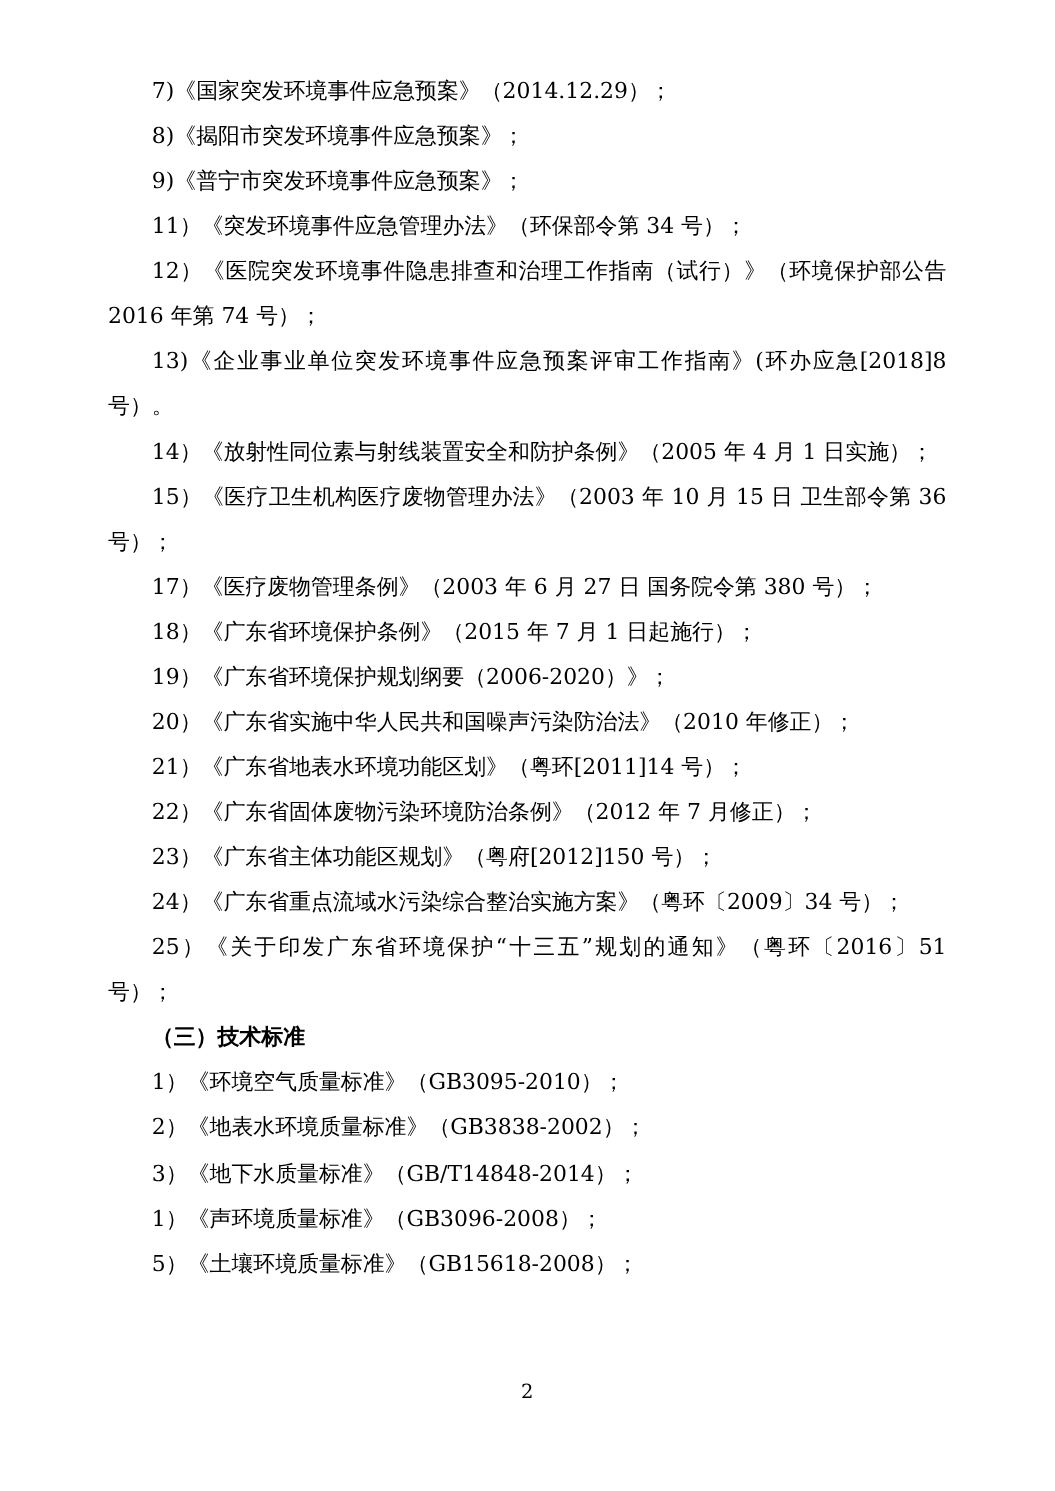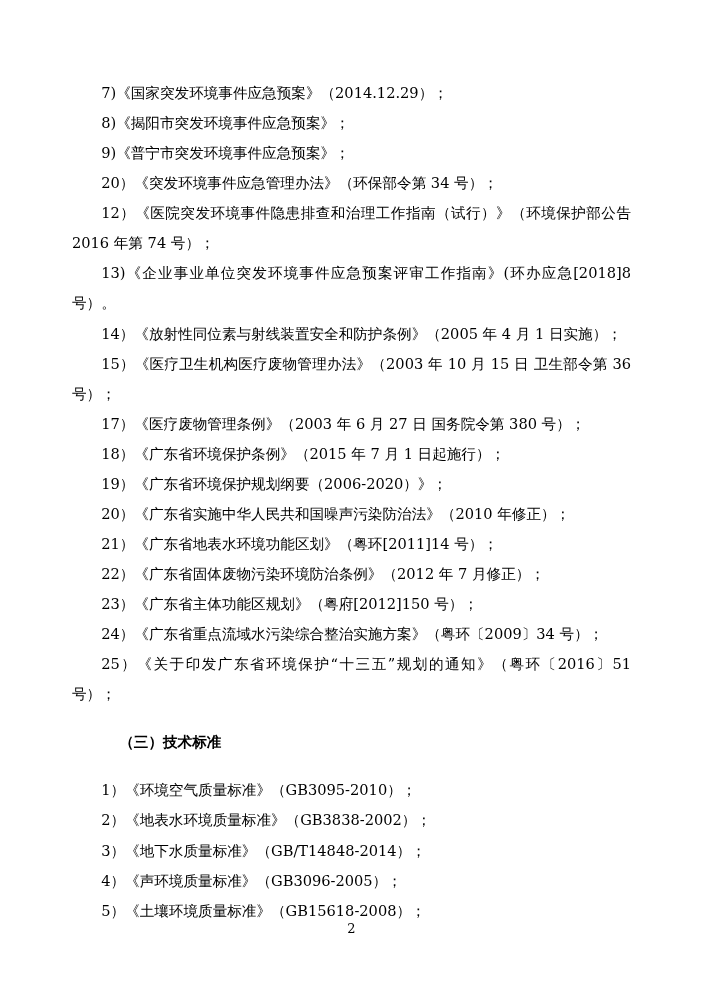--- a/index.html
+++ b/index.html
@@ -13,35 +13,35 @@
     font-family: "DejaVu Serif", "Liberation Serif", serif;
     color: #000000;
     position: relative;
     overflow: hidden;
   }
   .page {
     position: relative;
     width: 703px;
     height: 994px;
     box-sizing: border-box;
-    padding: 78px 72px 40px 72px;
+    padding: 46px 72px 40px 72px;
   }
   .doc-body {
     font-size: 14.6px;
     line-height: 2.06;
     text-align: justify;
     text-justify: inter-ideograph;
   }
   .para {
     margin: 0;
     text-indent: 2em;
     white-space: normal;
   }
   .section-head {
-    margin: 18px;
+    margin: 0;
     text-indent: 2em;
     font-weight: bold;
   }
   .page-number {
     position: absolute;
     left: 0;
     right: 0;
     bottom: 58px;
     text-align: center;
     font-size: 13px;
@@ -50,39 +50,39 @@
 </style>
 </head>
 <body>
 
 <div class="page">
   <div class="doc-body">
 
     <p class="para">7)《国家突发环境事件应急预案》（2014.12.29）；</p>
     <p class="para">8)《揭阳市突发环境事件应急预案》；</p>
     <p class="para">9)《普宁市突发环境事件应急预案》；</p>
-    <p class="para">20）《突发环境事件应急管理办法》（环保部令第 34 号）；</p>
+    <p class="para">11）《突发环境事件应急管理办法》（环保部令第 34 号）；</p>
     <p class="para">12）《医院突发环境事件隐患排查和治理工作指南（试行）》（环境保护部公告 2016 年第 74 号）；</p>
     <p class="para">13)《企业事业单位突发环境事件应急预案评审工作指南》(环办应急[2018]8 号）。</p>
     <p class="para">14）《放射性同位素与射线装置安全和防护条例》（2005 年 4 月 1 日实施）；</p>
     <p class="para">15）《医疗卫生机构医疗废物管理办法》（2003 年 10 月 15 日 卫生部令第 36 号）；</p>
     <p class="para">17）《医疗废物管理条例》（2003 年 6 月 27 日 国务院令第 380 号）；</p>
     <p class="para">18）《广东省环境保护条例》（2015 年 7 月 1 日起施行）；</p>
     <p class="para">19）《广东省环境保护规划纲要（2006-2020）》；</p>
     <p class="para">20）《广东省实施中华人民共和国噪声污染防治法》（2010 年修正）；</p>
     <p class="para">21）《广东省地表水环境功能区划》（粤环[2011]14 号）；</p>
     <p class="para">22）《广东省固体废物污染环境防治条例》（2012 年 7 月修正）；</p>
     <p class="para">23）《广东省主体功能区规划》（粤府[2012]150 号）；</p>
     <p class="para">24）《广东省重点流域水污染综合整治实施方案》（粤环〔2009〕34 号）；</p>
     <p class="para">25）《关于印发广东省环境保护“十三五”规划的通知》（粤环〔2016〕51 号）；</p>
 
     <p class="section-head">（三）技术标准</p>
 
     <p class="para">1）《环境空气质量标准》（GB3095-2010）；</p>
     <p class="para">2）《地表水环境质量标准》（GB3838-2002）；</p>
     <p class="para">3）《地下水质量标准》（GB/T14848-2014）；</p>
-    <p class="para">4）《声环境质量标准》（GB3096-2005）；</p>
+    <p class="para">1）《声环境质量标准》（GB3096-2008）；</p>
     <p class="para">5）《土壤环境质量标准》（GB15618-2008）；</p>
 
   </div>
 
   <div class="page-number">2</div>
 </div>
 
 </body></html>

